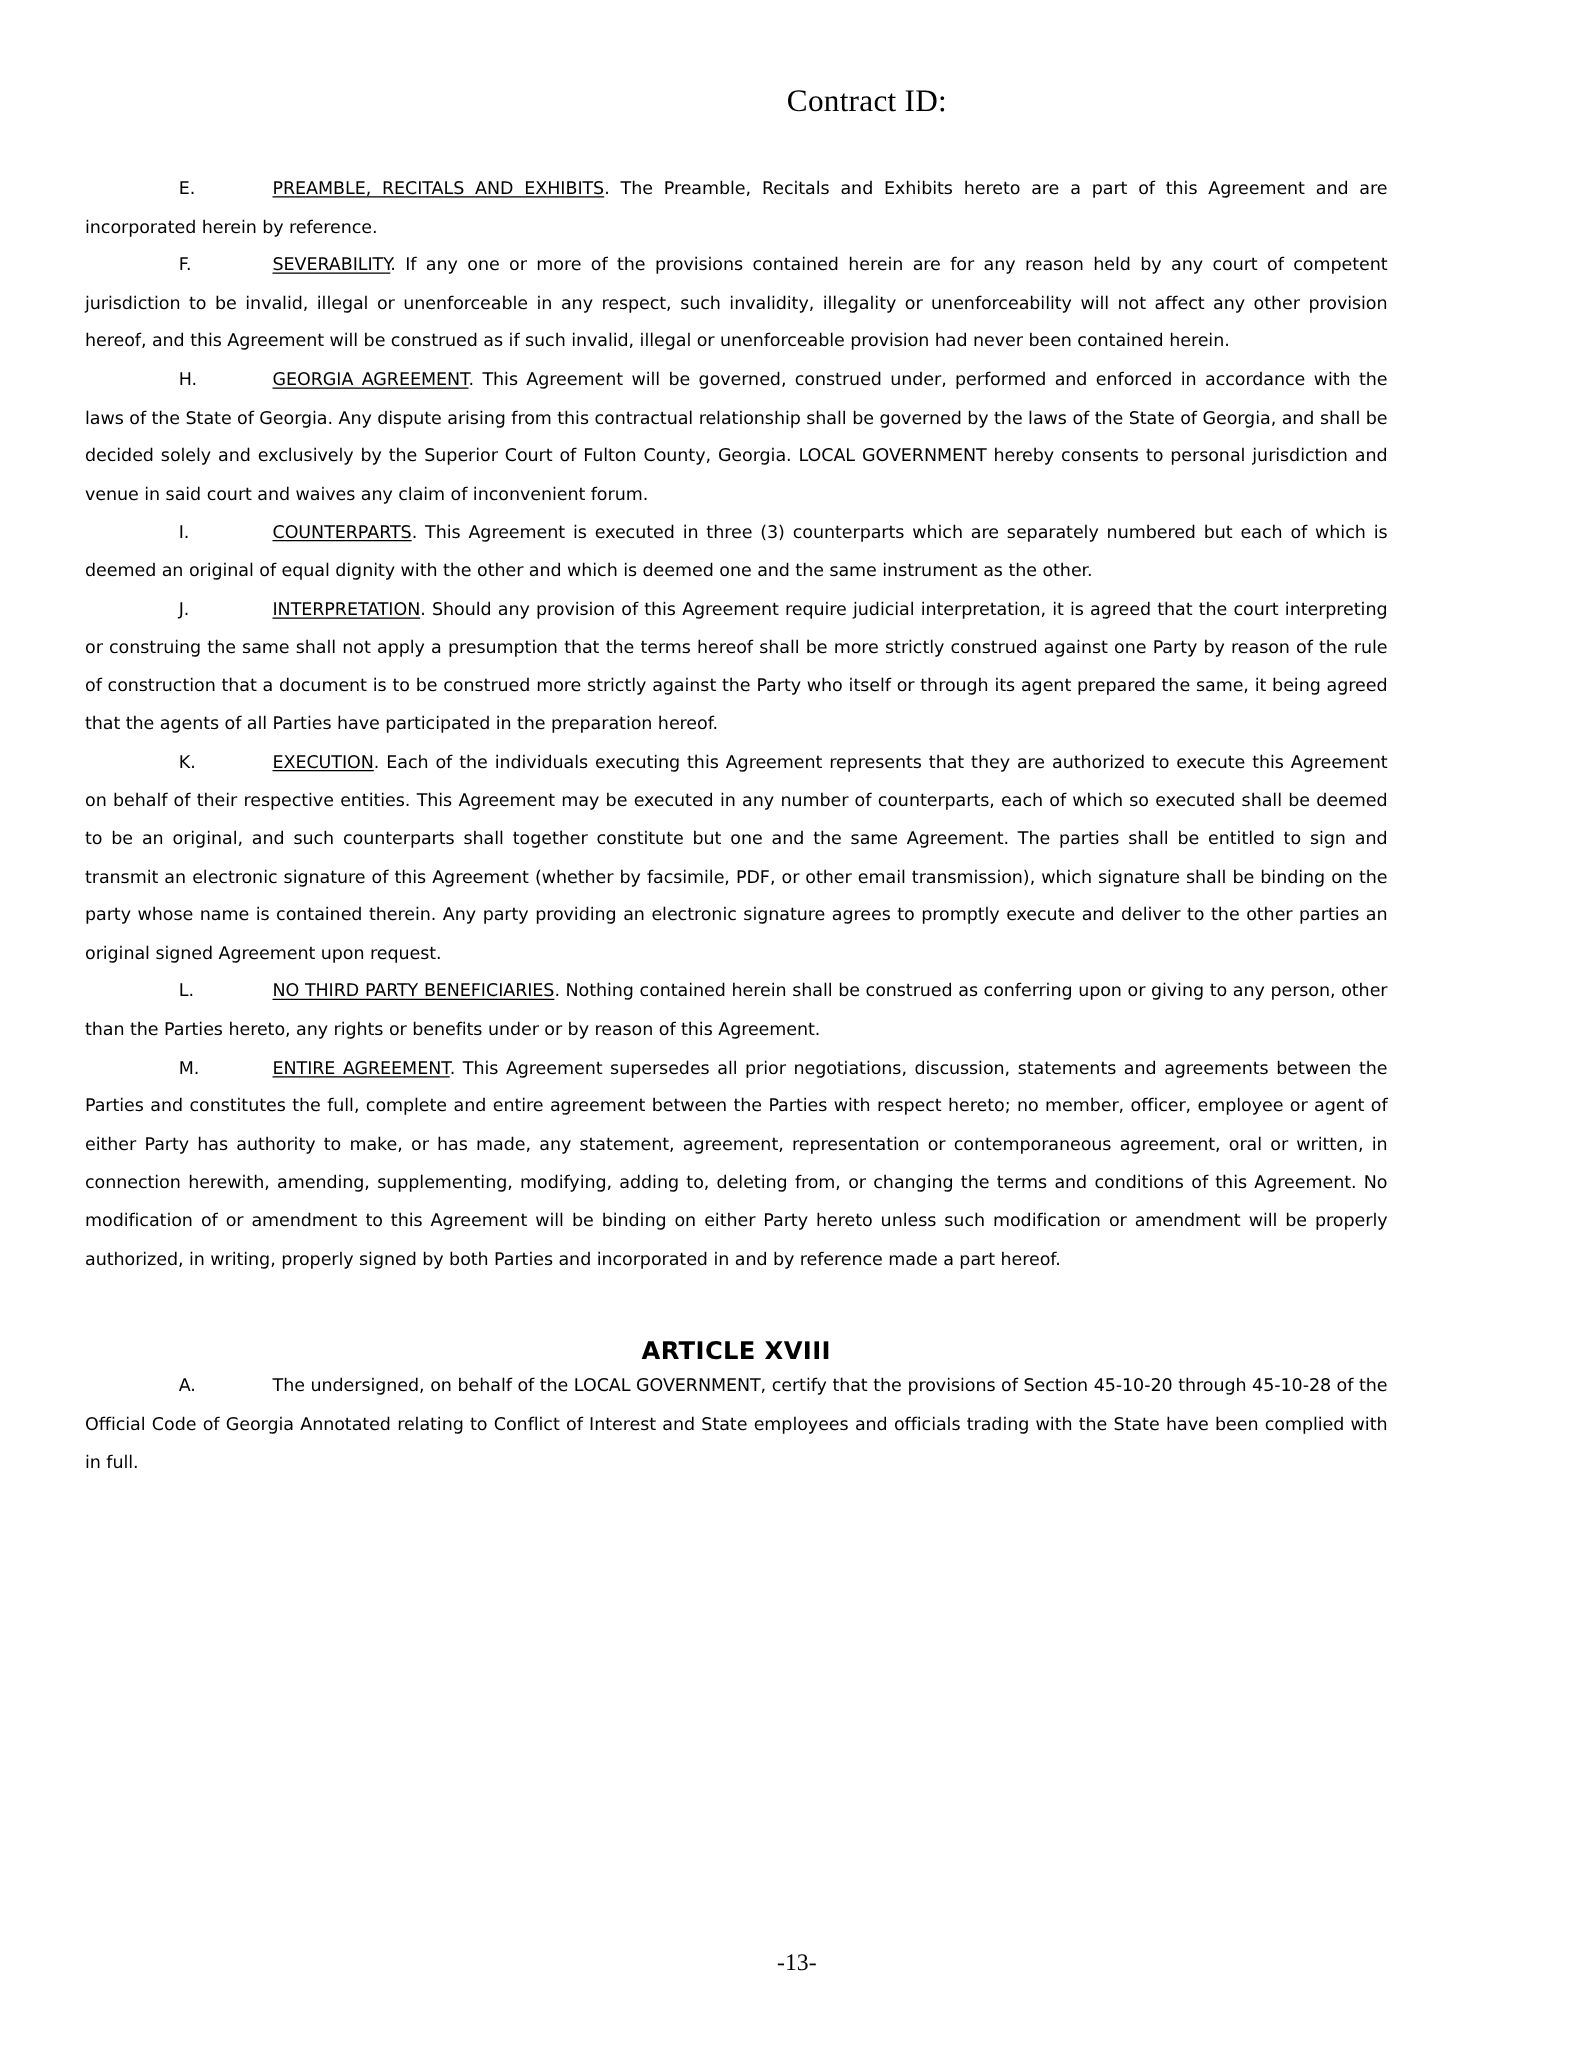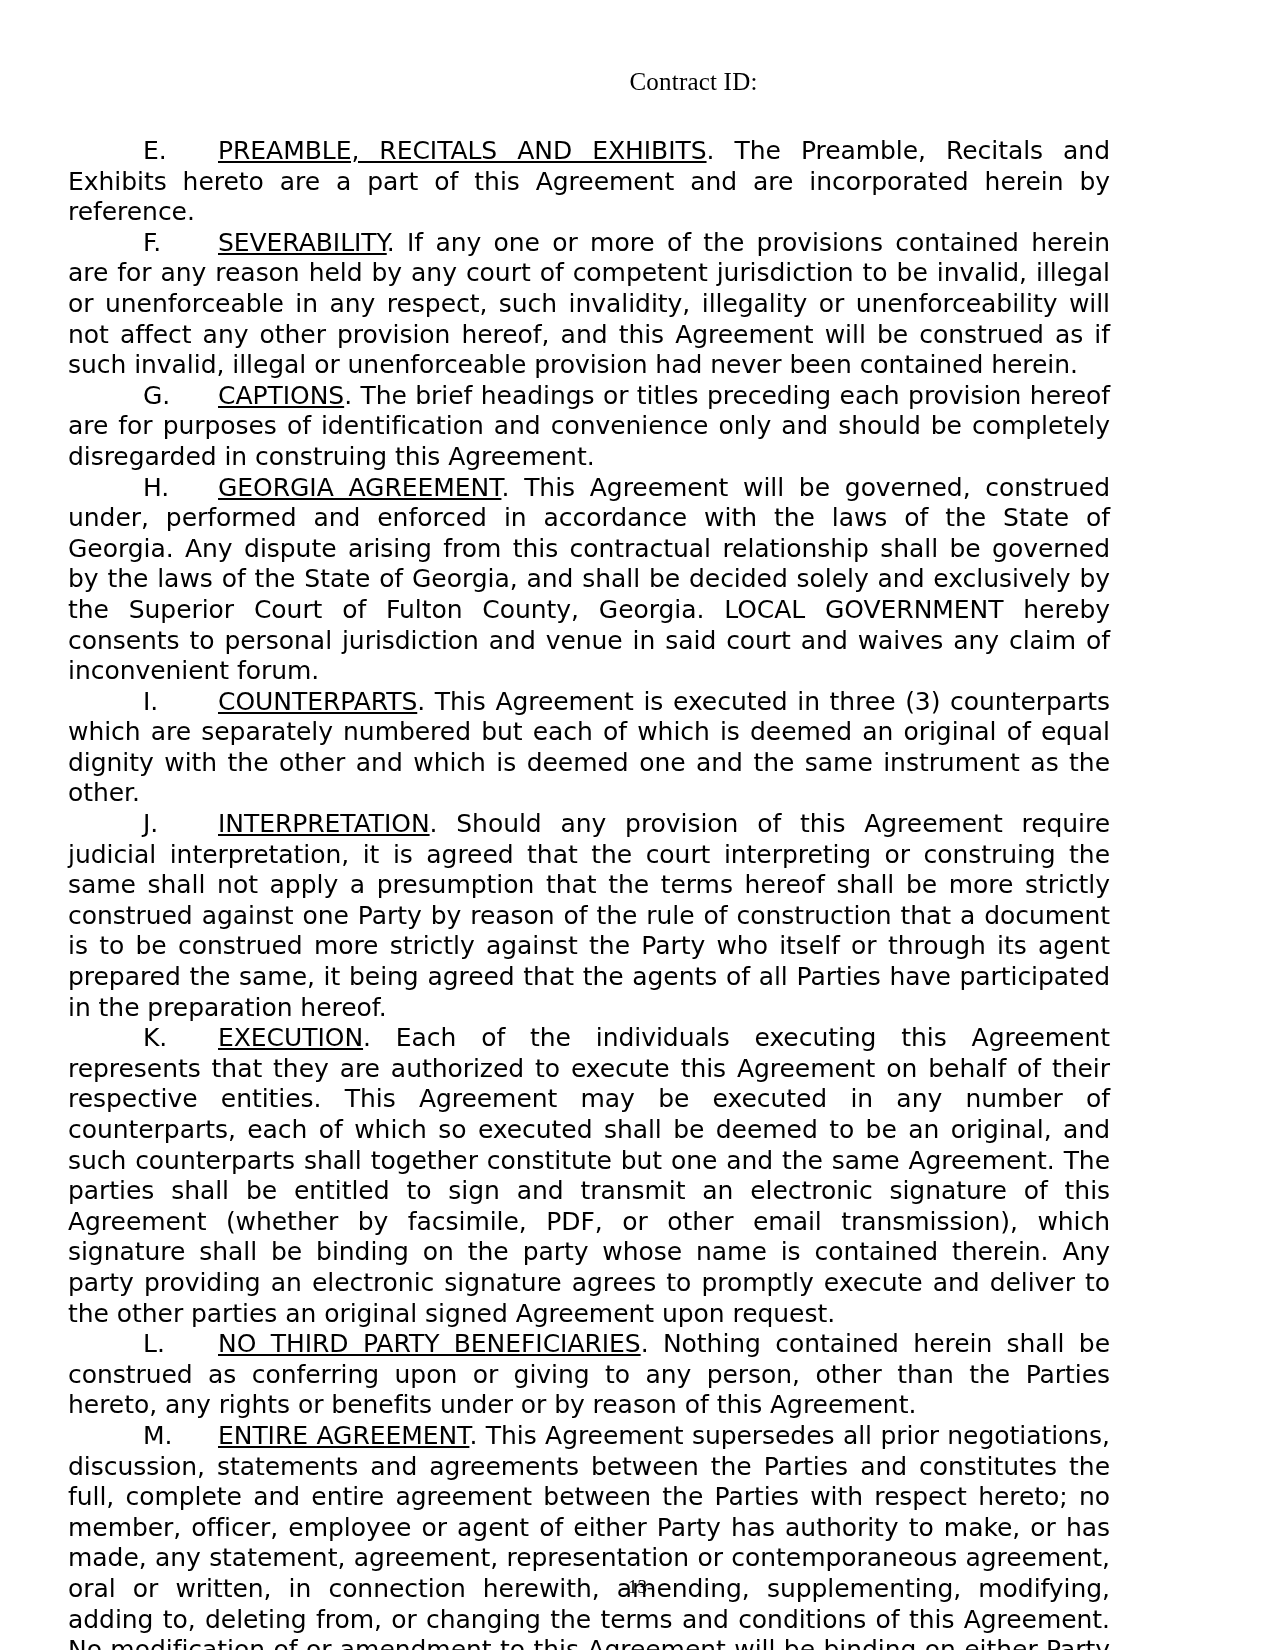--- a/index.html
+++ b/index.html
@@ -31,21 +31,21 @@
   }
   .body-col {
     position: absolute;
     top: 136px;
     left: 68px;
     width: 1042px;
   }
   p.para {
     margin: 0 0 0 0;
     padding: 0;
-    font-size: 25px;
+    font-size: 14px;
     line-height: 30.6px;
     text-align: justify;
     text-justify: inter-word;
     letter-spacing: -0.05px;
   }
   p.para + p.para {
   }
   .lbl {
     display: inline-block;
     width: 75px;
@@ -72,37 +72,35 @@
     margin-top: 36px;
   }
   .footer {
     position: absolute;
     left: 0;
     top: 1560px;
     width: 1275px;
     text-align: center;
     font-family: "Liberation Serif", serif;
     font-size: 19px;
-    margin-top: 16px;
   }
 </style>
 </head>
 <body>
 
 <div class="page">
 
   <div class="header">Contract ID:</div>
 
   <div class="body-col">
 
     <p class="para indent-wrap"><span class="lbl">E.</span><span class="hdg">PREAMBLE, RECITALS AND EXHIBITS</span><span>.  The Preamble, Recitals and Exhibits hereto are a part of this Agreement and are incorporated herein by reference.</span></p>
 
     <p class="para indent-wrap"><span class="lbl">F.</span><span class="hdg">SEVERABILITY</span><span>.  If any one or more of the provisions contained herein are for any reason held by any court of competent jurisdiction to be invalid, illegal or unenforceable in any respect, such invalidity, illegality or unenforceability will not affect any other provision hereof, and this Agreement will be construed as if such invalid, illegal or unenforceable provision had never been contained herein.</span></p>
 
-    <p class="para indent-wrap"><span class="lbl">G.</span><span class="hdg">CAPTIONS</span><span>.  The brief headings or titles preceding each provision hereof are for purposes of identification and convenience only and should be completely disregarded in construing this Agreement.</span></p>
 
     <p class="para indent-wrap"><span class="lbl">H.</span><span class="hdg">GEORGIA AGREEMENT</span><span>.  This Agreement will be governed, construed under, performed and enforced in accordance with the laws of the State of Georgia. Any dispute arising from this contractual relationship shall be governed by the laws of the State of Georgia, and shall be decided solely and exclusively by the Superior Court of Fulton County, Georgia.  LOCAL GOVERNMENT hereby consents to personal jurisdiction and venue in said court and waives any claim of inconvenient forum.</span></p>
 
     <p class="para indent-wrap"><span class="lbl">I.</span><span class="hdg">COUNTERPARTS</span><span>.  This Agreement is executed in three (3) counterparts which are separately numbered but each of which is deemed an original of equal dignity with the other and which is deemed one and the same instrument as the other.</span></p>
 
     <p class="para indent-wrap"><span class="lbl">J.</span><span class="hdg">INTERPRETATION</span><span>.  Should any provision of this Agreement require judicial interpretation, it is agreed that the court interpreting or construing the same shall not apply a presumption that the terms hereof shall be more strictly construed against one Party by reason of the rule of construction that a document is to be construed more strictly against the Party who itself or through its agent prepared the same, it being agreed that the agents of all Parties have participated in the preparation hereof.</span></p>
 
     <p class="para indent-wrap"><span class="lbl">K.</span><span class="hdg">EXECUTION</span><span>.   Each of the individuals executing this Agreement represents that they are authorized to execute this Agreement on behalf of their respective entities.   This Agreement may be executed in any number of counterparts, each of which so executed shall be deemed to be an original, and such counterparts shall together constitute but one and the same Agreement.  The parties shall be entitled to sign and transmit an electronic signature of this Agreement (whether by facsimile, PDF, or other email transmission), which signature shall be binding on the party whose name is contained therein.  Any party providing an electronic signature agrees to promptly execute and deliver to the other parties an original signed Agreement upon request.</span></p>
 
     <p class="para indent-wrap"><span class="lbl">L.</span><span class="hdg">NO THIRD PARTY BENEFICIARIES</span><span>.  Nothing contained herein shall be construed as conferring upon or giving to any person, other than the Parties hereto, any rights or benefits under or by reason of this Agreement.</span></p>

